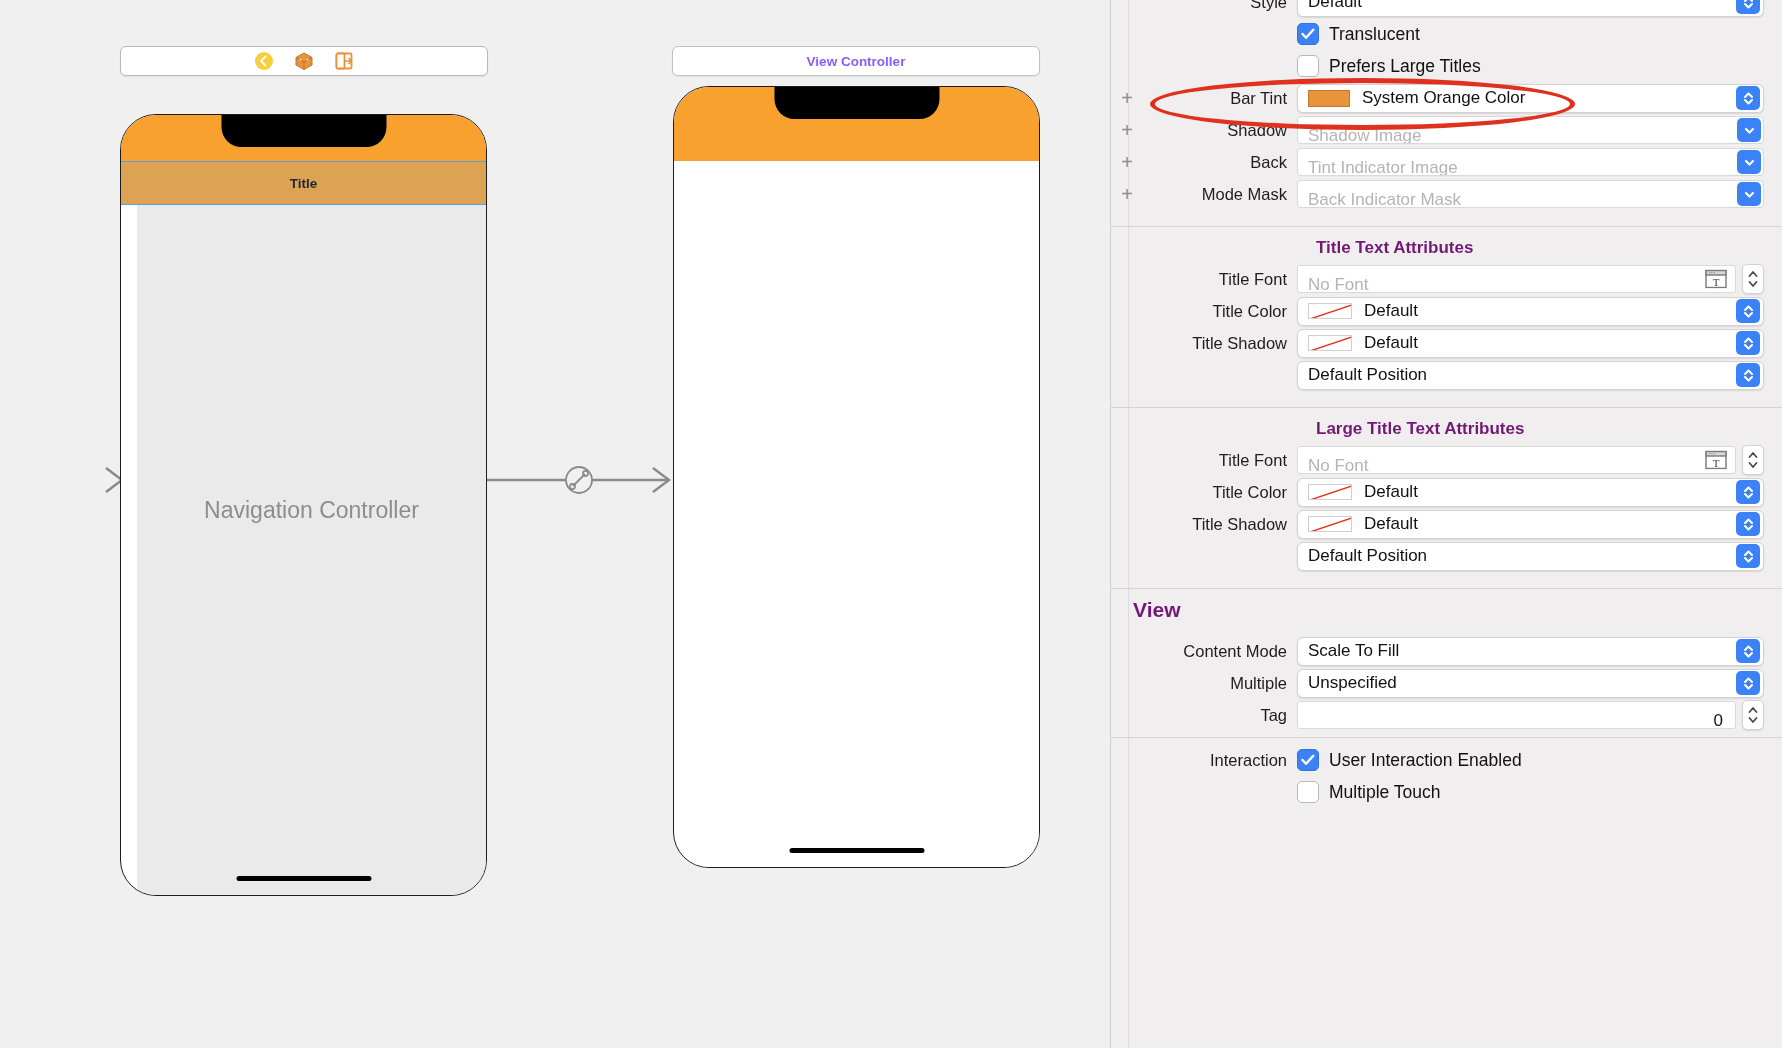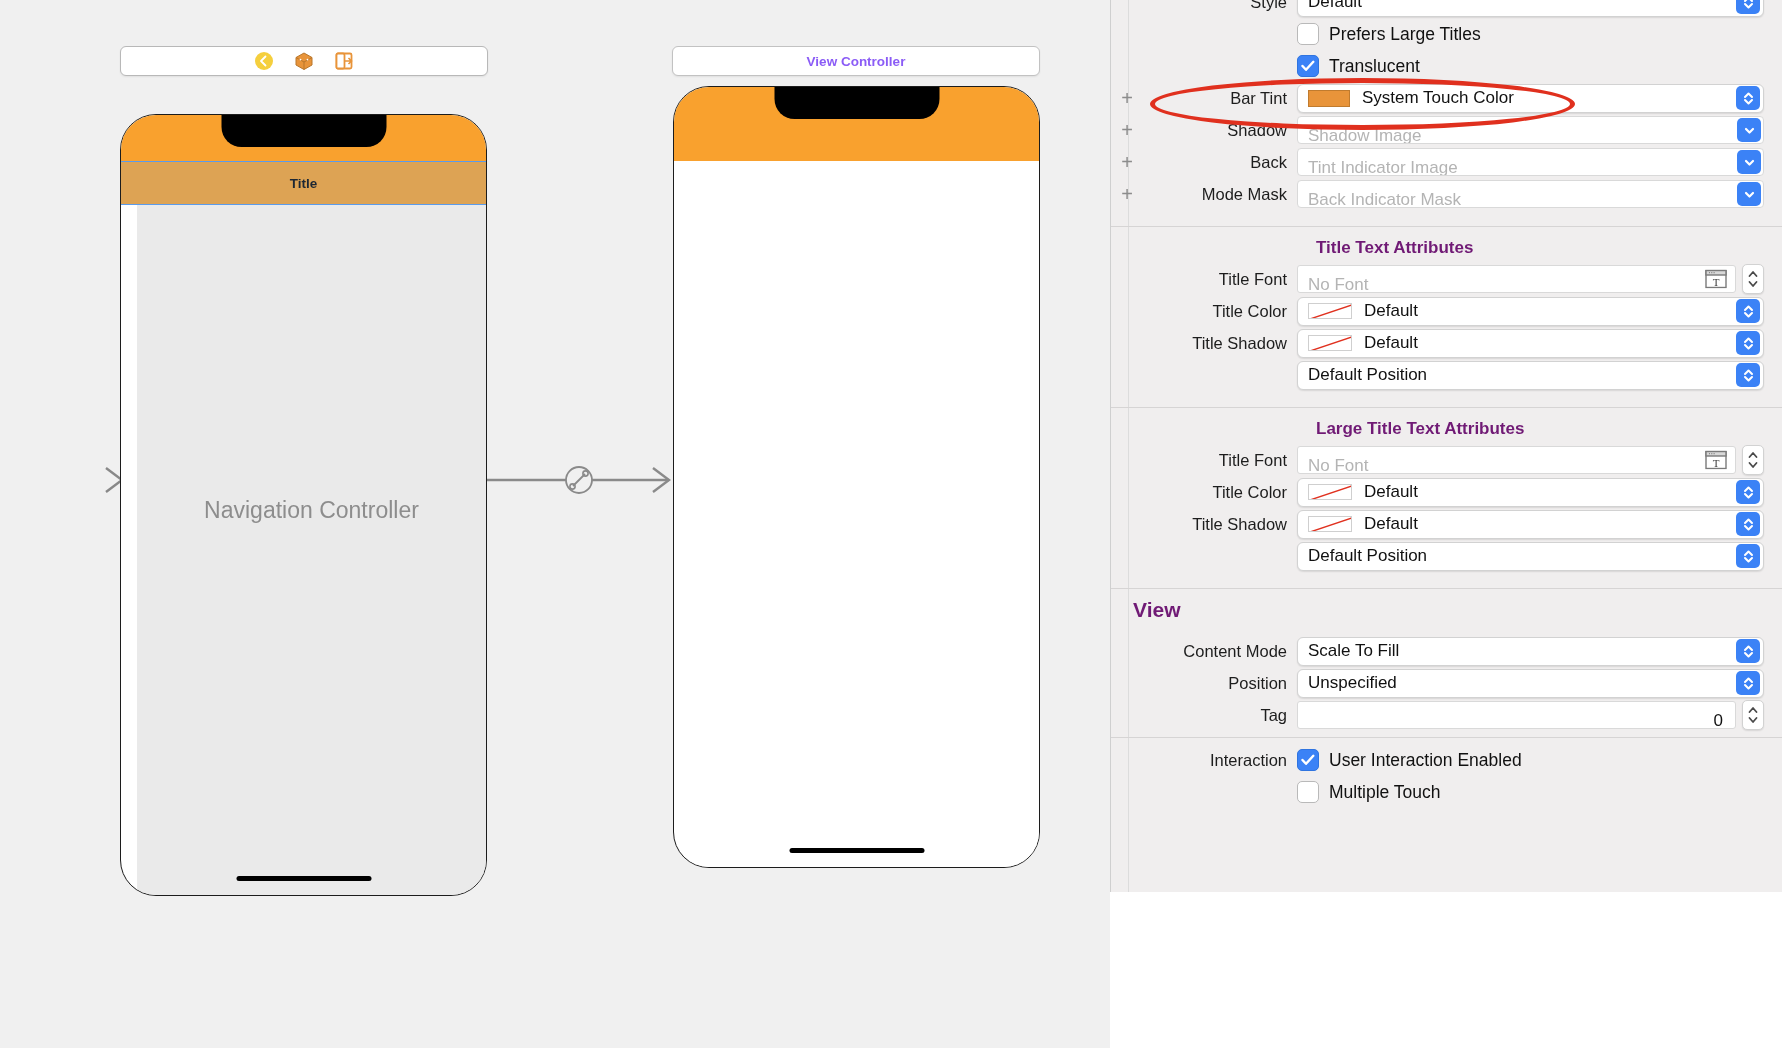--- a/index.html
+++ b/index.html
@@ -141,21 +141,21 @@
     z-index: 6;
   }
 
   
   .arrow-svg { position: absolute; overflow: visible; }
 
   
   #inspector {
     position: relative;
     width: 672px;
-    height: 892px;
+    height: 1048px;
     background: #f0eeee;
     border-left: 1px solid #cfcfcf;
     flex: 0 0 672px;
     overflow: hidden;
   }
 
   .gutter {
     position: absolute;
     top: 0; left: 0;
     width: 18px;
@@ -474,44 +474,44 @@
                 <polyline points="3,9 6.5,12.5 10,9" fill="none" stroke="#ffffff" stroke-width="2" stroke-linecap="round" stroke-linejoin="round"></polyline>
               </svg>
             </span>
           </div>
         </div>
       </div>
 
       <div class="row">
         <div class="lbl"></div>
         <div class="ctl">
-          <span class="cbx off"></span>
-          <span class="cbx-label">Prefers Large Titles</span>
-        </div>
-      </div>
-
-      <div class="row">
-        <div class="lbl"></div>
-        <div class="ctl">
           <span class="cbx on">
             <svg width="14" height="12" viewBox="0 0 14 12">
               <polyline points="1.5,6 5,9.8 12.3,1.8" fill="none" stroke="#ffffff" stroke-width="2.4" stroke-linecap="round" stroke-linejoin="round"></polyline>
             </svg>
           </span>
           <span class="cbx-label">Translucent</span>
         </div>
       </div>
 
       <div class="row">
+        <div class="lbl"></div>
+        <div class="ctl">
+          <span class="cbx off"></span>
+          <span class="cbx-label">Prefers Large Titles</span>
+        </div>
+      </div>
+
+      <div class="row">
         <span class="plus">+</span>
         <div class="lbl">Bar Tint</div>
         <div class="ctl">
           <div class="popup">
             <span class="swatch-color"></span>
-            <span>System Touch Color</span>
+            <span>System Orange Color</span>
             <span class="chev-updown">
               <svg width="13" height="15" viewBox="0 0 13 15">
                 <polyline points="3,6 6.5,2.5 10,6" fill="none" stroke="#ffffff" stroke-width="2" stroke-linecap="round" stroke-linejoin="round"></polyline>
                 <polyline points="3,9 6.5,12.5 10,9" fill="none" stroke="#ffffff" stroke-width="2" stroke-linecap="round" stroke-linejoin="round"></polyline>
               </svg>
             </span>
           </div>
         </div>
       </div>
 
@@ -744,21 +744,21 @@
               <svg width="13" height="15" viewBox="0 0 13 15">
                 <polyline points="3,6 6.5,2.5 10,6" fill="none" stroke="#ffffff" stroke-width="2" stroke-linecap="round" stroke-linejoin="round"></polyline>
                 <polyline points="3,9 6.5,12.5 10,9" fill="none" stroke="#ffffff" stroke-width="2" stroke-linecap="round" stroke-linejoin="round"></polyline>
               </svg>
             </span>
           </div>
         </div>
       </div>
 
       <div class="row">
-        <div class="lbl">Position</div>
+        <div class="lbl">Multiple</div>
         <div class="ctl">
           <div class="popup">
             <span>Unspecified</span>
             <span class="chev-updown">
               <svg width="13" height="15" viewBox="0 0 13 15">
                 <polyline points="3,6 6.5,2.5 10,6" fill="none" stroke="#ffffff" stroke-width="2" stroke-linecap="round" stroke-linejoin="round"></polyline>
                 <polyline points="3,9 6.5,12.5 10,9" fill="none" stroke="#ffffff" stroke-width="2" stroke-linecap="round" stroke-linejoin="round"></polyline>
               </svg>
             </span>
           </div>

